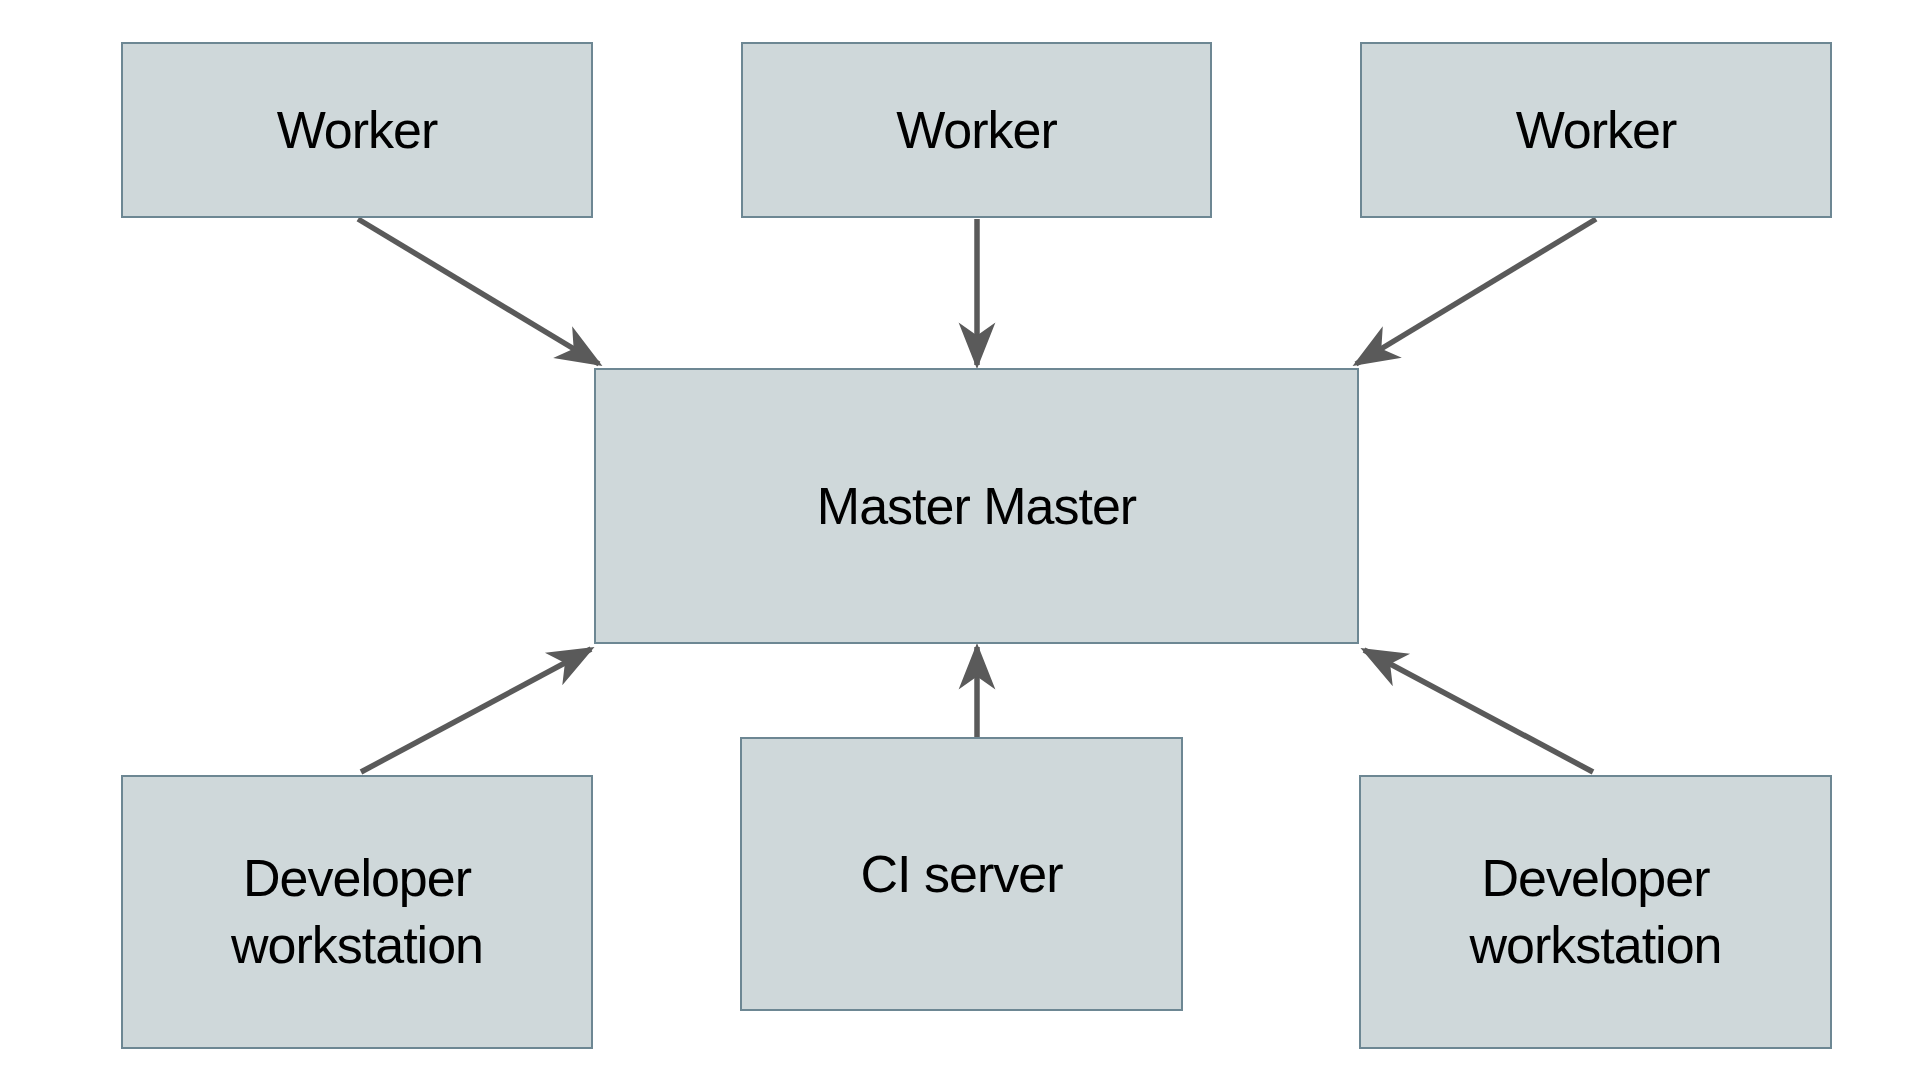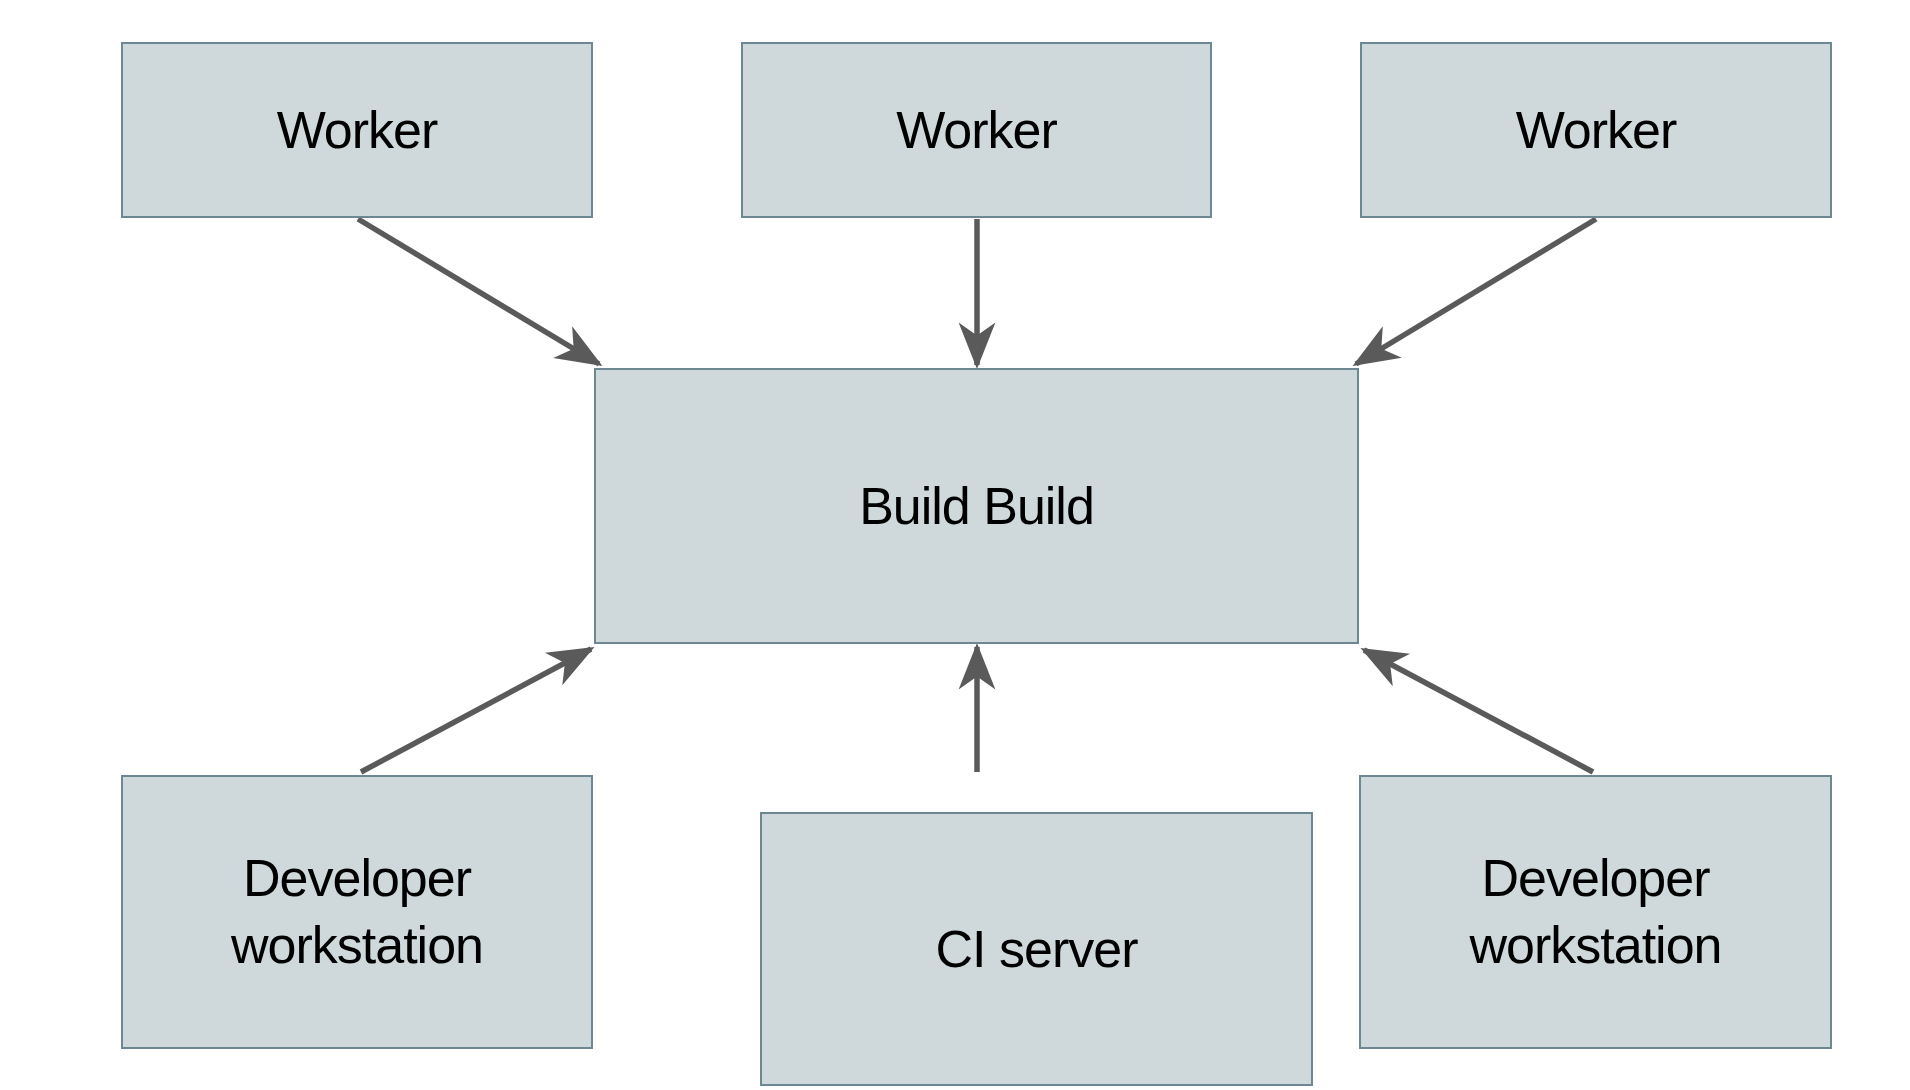--- a/index.html
+++ b/index.html
@@ -72,25 +72,25 @@
       <div class="node" style="left: 121px; top: 42px; width: 472px; height: 176px;">
         <span class="node-label">Worker</span>
       </div>
       <div class="node" style="left: 741px; top: 42px; width: 471px; height: 176px;">
         <span class="node-label">Worker</span>
       </div>
       <div class="node" style="left: 1360px; top: 42px; width: 472px; height: 176px;">
         <span class="node-label">Worker</span>
       </div>
       <div class="node" style="left: 594px; top: 368px; width: 765px; height: 276px;">
-        <span class="node-label">Build Build</span>
+        <span class="node-label">Master Master</span>
       </div>
       <div class="node" style="left: 121px; top: 775px; width: 472px; height: 274px;">
         <span class="node-label">Developer workstation</span>
       </div>
-      <div class="node" style="left: 740px; top: 812px; width: 553px; height: 274px; margin-left: 20px;">
+      <div class="node" style="left: 740px; top: 737px; width: 443px; height: 274px;">
         <span class="node-label">CI server</span>
       </div>
       <div class="node" style="left: 1359px; top: 775px; width: 473px; height: 274px;">
         <span class="node-label">Developer workstation</span>
       </div>
     </div>
 </div>
 
 </body></html>

